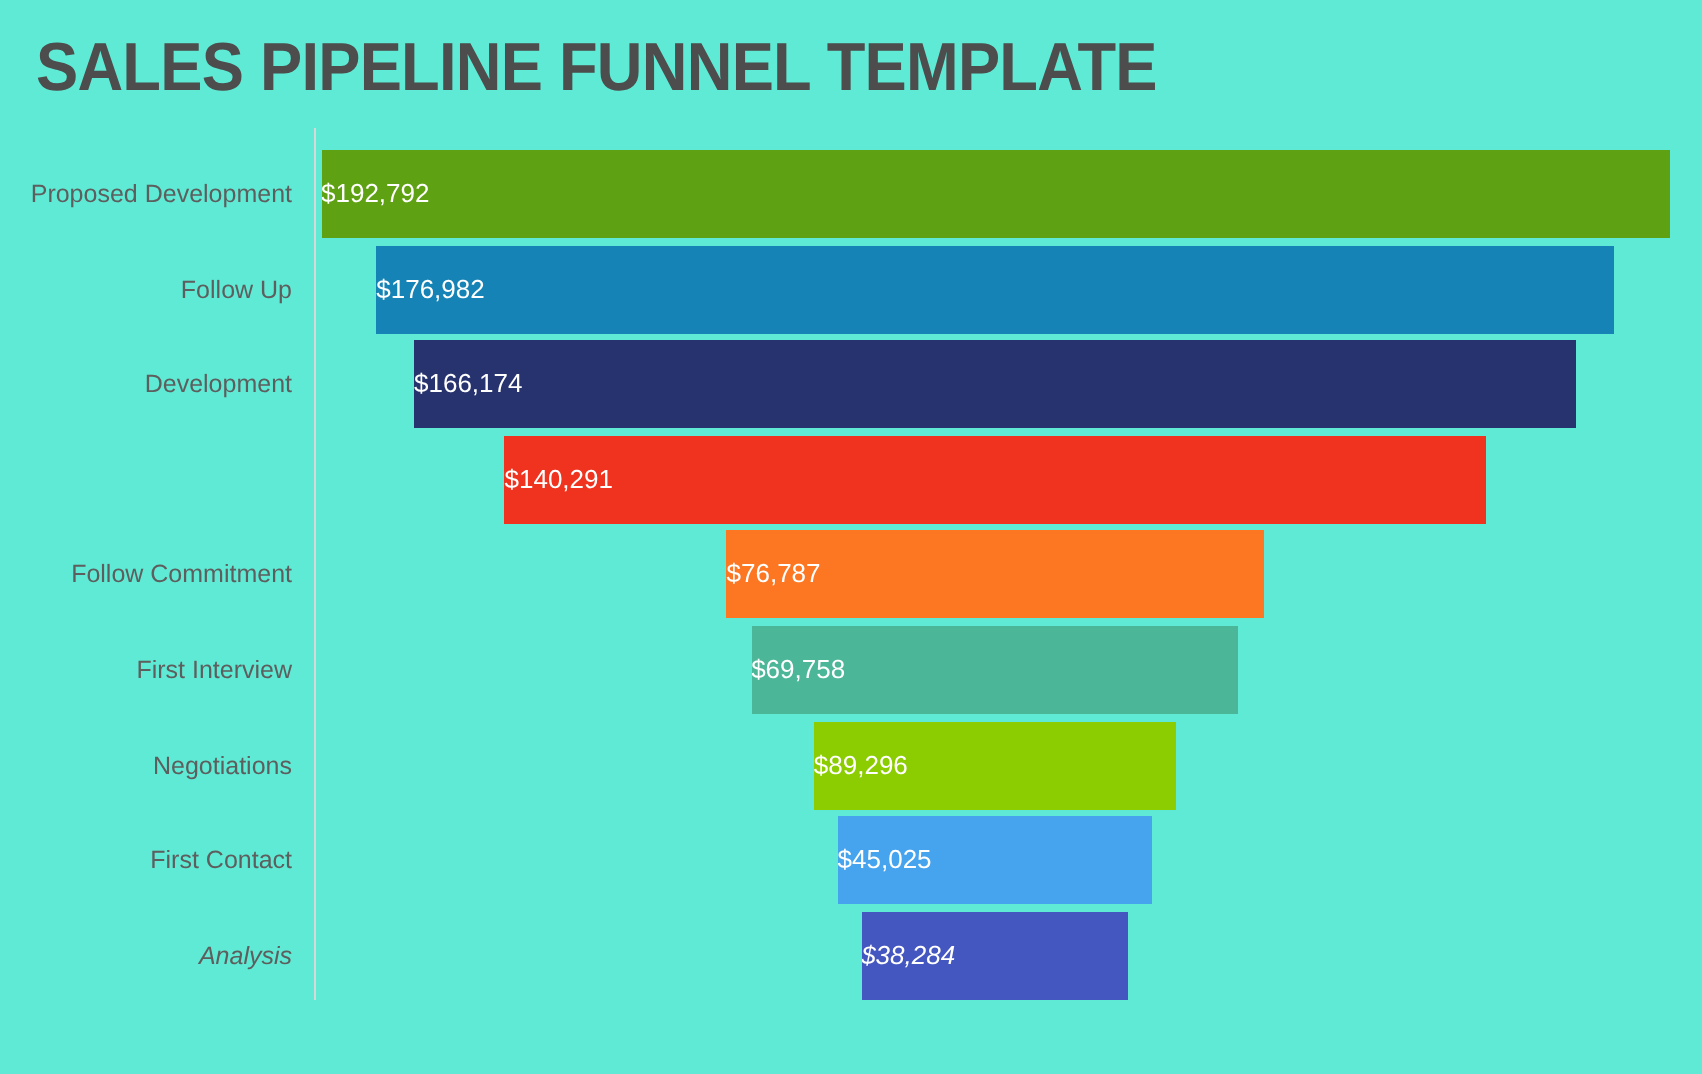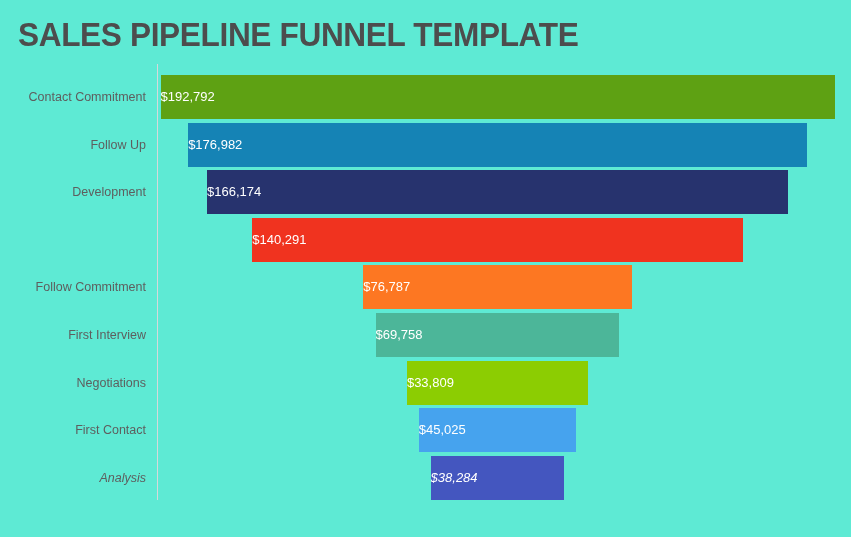--- a/index.html
+++ b/index.html
@@ -100,21 +100,21 @@
 <body>
 
 <div id="page">
 
   <div id="chart-title">SALES PIPELINE FUNNEL TEMPLATE</div>
 
   <div id="plot-area">
     <div id="axis-line" style="background: rgb(214, 217, 218); height: 436.4px; top: 0px;"></div>
     <div id="rows">
         <div class="funnel-row" style="top: 11px;">
-          <div class="cat-label" style="color: rgb(94, 94, 94);">Contact Commitment</div>
+          <div class="cat-label" style="color: rgb(94, 94, 94);">Proposed Development</div>
           <div class="bar" style="left: 160.5px; width: 674px; background: rgb(94, 161, 19);">
             <span class="bar-value">$192,792</span>
           </div>
         </div>
         <div class="funnel-row" style="top: 58.6px;">
           <div class="cat-label" style="color: rgb(94, 94, 94);">Follow Up</div>
           <div class="bar" style="left: 188.136px; width: 618.728px; background: rgb(21, 131, 181);">
             <span class="bar-value">$176,982</span>
           </div>
         </div>
@@ -137,21 +137,21 @@
         </div>
         <div class="funnel-row" style="top: 249px;">
           <div class="cat-label" style="color: rgb(94, 94, 94);">First Interview</div>
           <div class="bar" style="left: 375.563px; width: 243.874px; background: rgb(76, 182, 153);">
             <span class="bar-value">$69,758</span>
           </div>
         </div>
         <div class="funnel-row" style="top: 296.6px;">
           <div class="cat-label" style="color: rgb(94, 94, 94);">Negotiations</div>
           <div class="bar" style="left: 406.917px; width: 181.166px; background: rgb(140, 205, 2);">
-            <span class="bar-value">$33,809</span>
+            <span class="bar-value">$89,296</span>
           </div>
         </div>
         <div class="funnel-row" style="top: 344.2px;">
           <div class="cat-label" style="color: rgb(94, 94, 94);">First Contact</div>
           <div class="bar" style="left: 418.796px; width: 157.407px; background: rgb(70, 163, 238);">
             <span class="bar-value">$45,025</span>
           </div>
         </div>
         <div class="funnel-row" style="top: 391.8px; font-style: italic;">
           <div class="cat-label" style="color: rgb(94, 94, 94);">Analysis</div>

